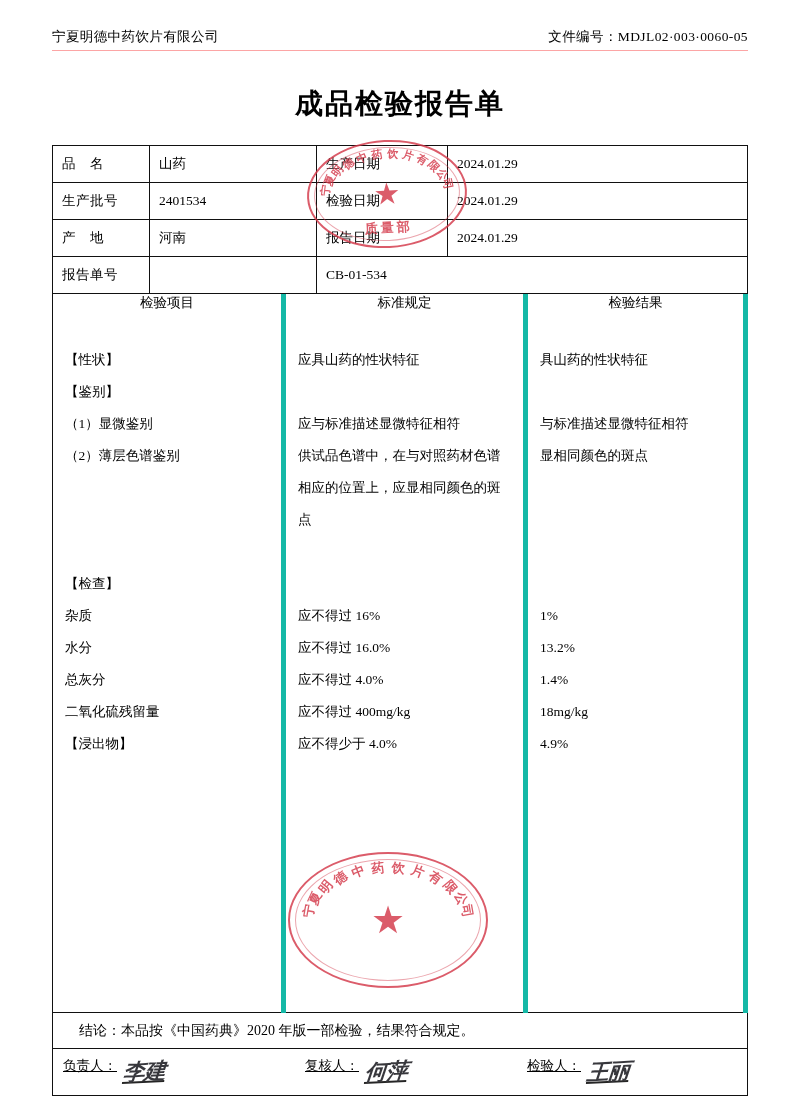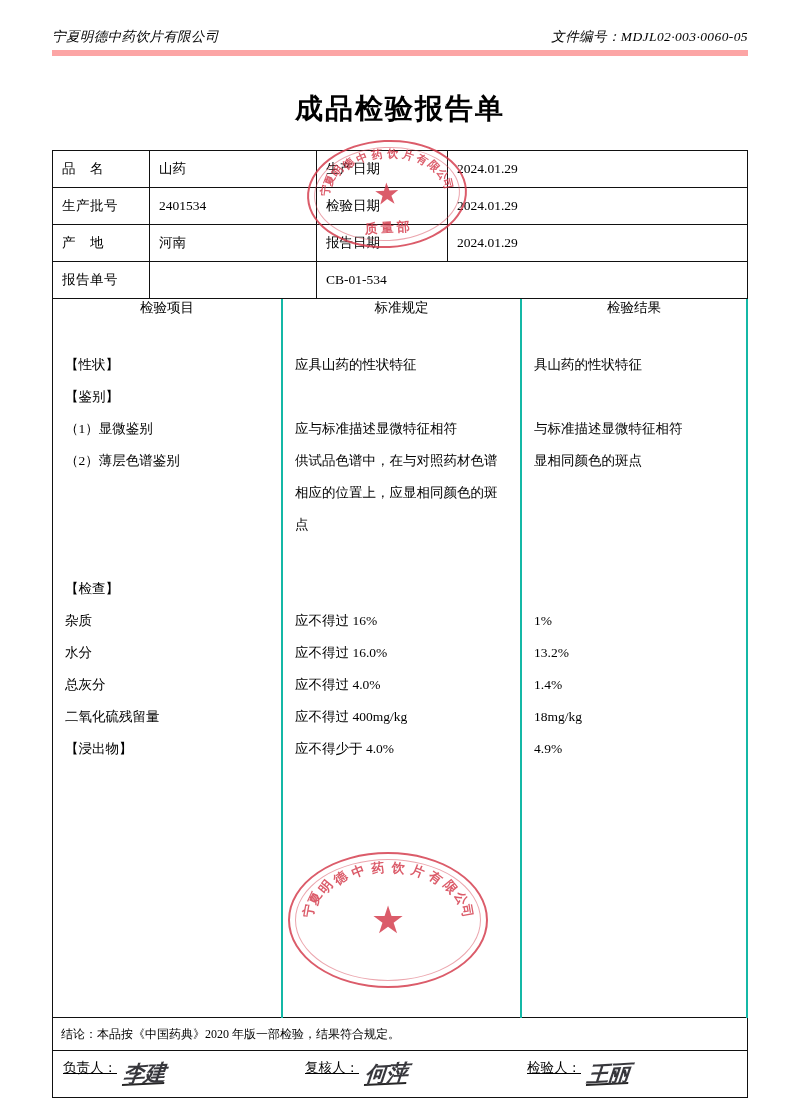--- a/index.html
+++ b/index.html
@@ -22,23 +22,22 @@
     box-sizing: border-box;
     padding: 28px 52px 0 52px;
   }
   
   .header-row {
     display: flex;
     justify-content: space-between;
     align-items: flex-end;
     font-size: 13.5px;
     padding-bottom: 4px;
-    border-bottom: 6px solid #fca5a5;
+    border-bottom: 1px solid #fca5a5;
     letter-spacing: 0.4px;
-    font-style: italic;
   }
   .header-left { white-space: nowrap; }
   .header-right { white-space: nowrap; }
 
   
   .doc-title {
     text-align: center;
     font-size: 28px;
     font-weight: bold;
     letter-spacing: 2px;
@@ -73,21 +72,21 @@
   .body-table {
     width: 100%;
     border-collapse: collapse;
     table-layout: fixed;
     font-size: 13.5px;
     border: 1px solid #111;
     border-top: none;
   }
   .body-table td {
     border-left: 1px solid #111;
-    border-right: 2px solid #14b8a6;
+    border-right: 5px solid #14b8a6;
     vertical-align: top;
     padding: 0;
   }
   .col-item { width: 228px; }
   .col-std  { width: 237px; }
   .col-res  { }
 
   .col-head {
     text-align: center;
     font-size: 13.5px;
@@ -102,22 +101,22 @@
     line-height: 32px;
     white-space: nowrap;
     font-size: 13.5px;
   }
   .blank { line-height: 32px; }
 
   
   .concl {
     border: 1px solid #111;
     border-top: none;
-    font-size: 12px;
-    padding: 7px 8px;
+    font-size: 14px;
+    padding: 7px 26px;
     line-height: 1.5;
   }
   
   .sign-row {
     border: 1px solid #111;
     border-top: none;
     display: flex;
     font-size: 13.5px;
     height: 46px;
     align-items: center;

